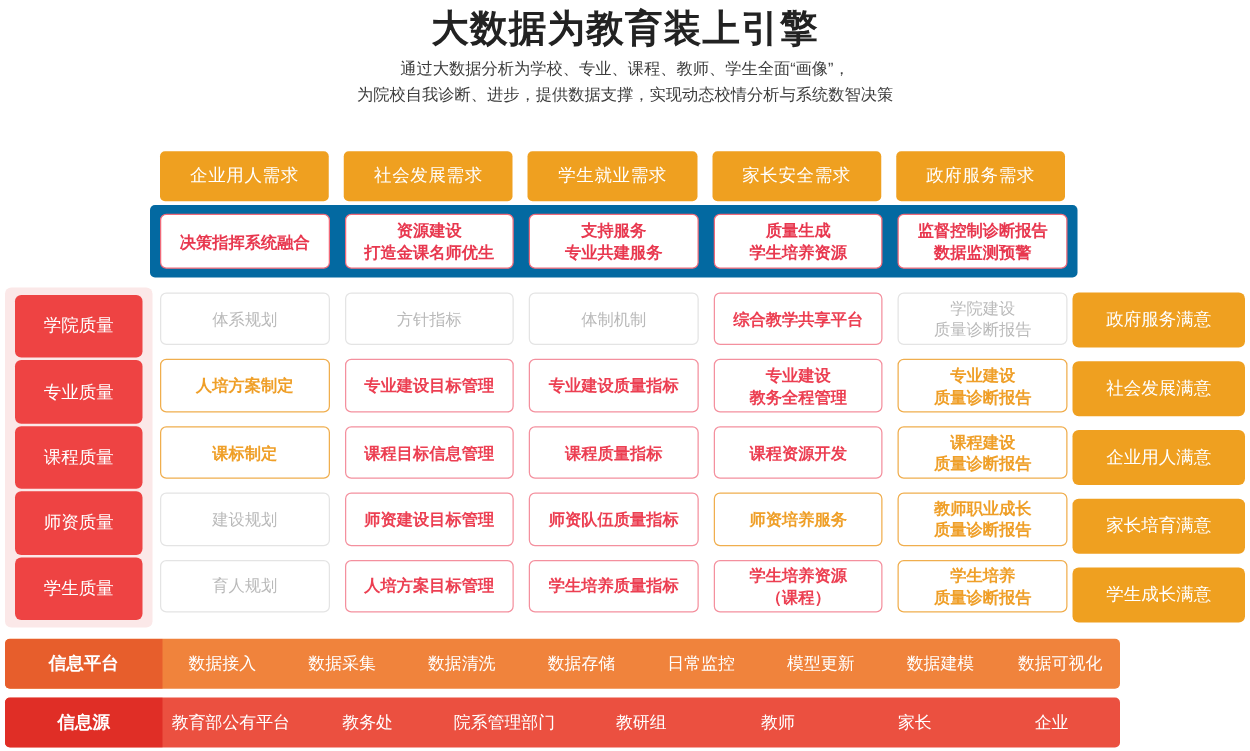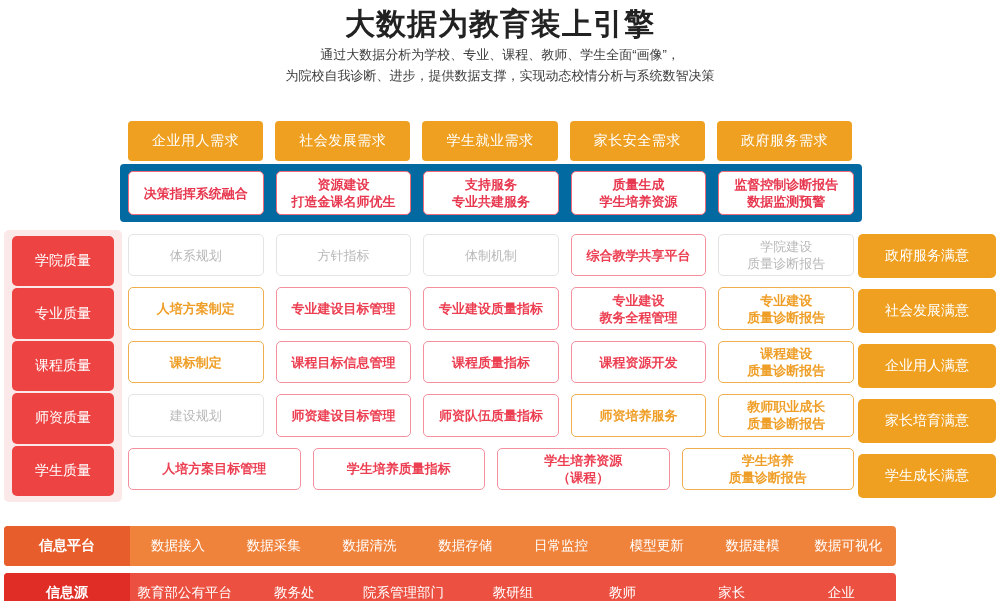--- a/index.html
+++ b/index.html
@@ -183,21 +183,20 @@
 
   
   .bottom-bar {
     position: absolute;
     left: 4px;
     width: 892px;
     height: 40px;
     border-radius: 4px;
     display: flex;
     overflow: hidden;
-    margin-top: 15px;
   }
   .bar-platform { top: 511px; background: #f0833c; }
   .bar-source   { top: 558px; background: #eb5040; }
 
   .bar-label {
     width: 126px;
     flex: 0 0 126px;
     display: flex;
     align-items: center;
     justify-content: center;
@@ -358,20 +357,24 @@
       <span>师资培养服务</span>
       <span></span>
     </div>
     <div class="matrix-cell state-warn">
       <span>教师职业成长</span>
       <span>质量诊断报告</span>
     </div>
   </div>
 
   <div class="matrix-row">
+    <div class="matrix-cell state-muted">
+      <span>育人规划</span>
+      <span></span>
+    </div>
     <div class="matrix-cell state-active">
       <span>人培方案目标管理</span>
       <span></span>
     </div>
     <div class="matrix-cell state-active">
       <span>学生培养质量指标</span>
       <span></span>
     </div>
     <div class="matrix-cell state-active">
       <span>学生培养资源</span>

